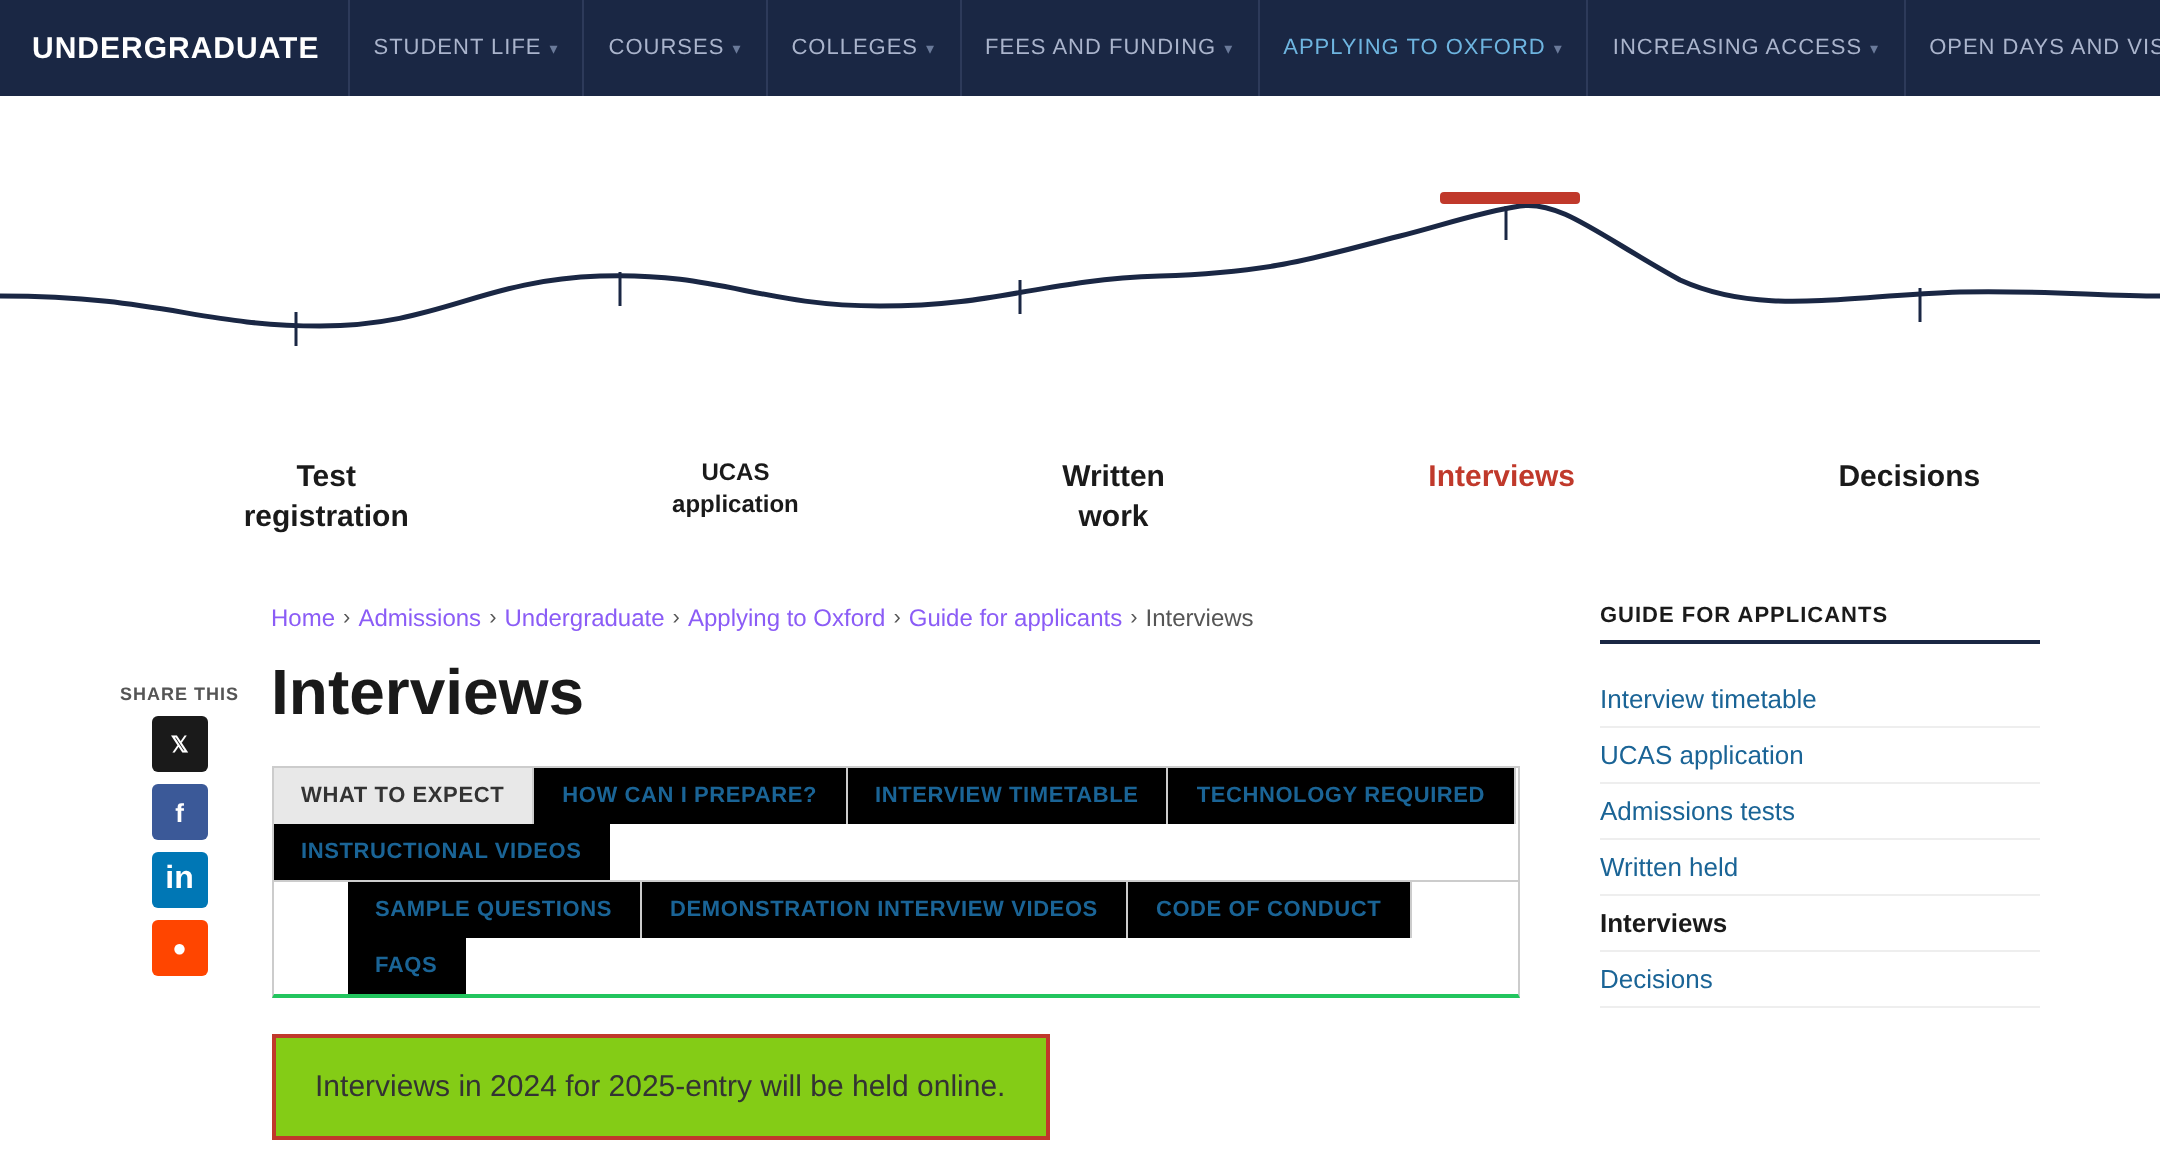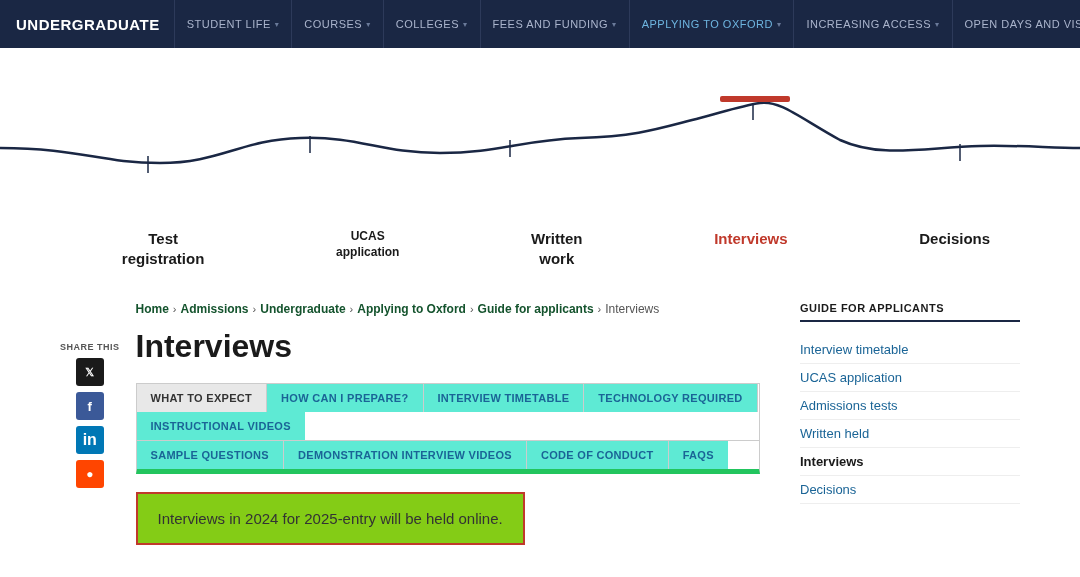--- a/index.html
+++ b/index.html
@@ -106,21 +106,21 @@
 
     .breadcrumb {
       font-size: 12px;
       color: #1a6496;
       margin-bottom: 12px;
       display: flex;
       gap: 4px;
       align-items: center;
     }
     .breadcrumb span { color: #555; }
-    .breadcrumb a { color: #14532d; text-decoration: none; font-weight: bold; }
+    .breadcrumb a { color: #8b5cf6; text-decoration: none; }
     .bc-sep { color: #999; font-size: 11px; }
 
     h1.page-title {
       font-size: 32px;
       font-weight: bold;
       color: #1a1a1a;
       margin-bottom: 18px;
     }
 
     
@@ -137,30 +137,31 @@
     }
     .tab {
       padding: 8px 14px;
       font-size: 11px;
       font-weight: 700;
       color: #1a6496;
       cursor: pointer;
       border-right: 1px solid #ccc;
       text-transform: uppercase;
       letter-spacing: 0.3px;
-      background: #5eead4;
+      background: #000000;
     }
     .tab:last-child { border-right: none; }
     .tab.active {
       background: #e8e8e8;
       color: #333;
     }
     .tabs-row2 {
       border-top: none;
-      border-bottom: 5px solid #22c55e;
+      border-bottom: 2px solid #22c55e;
+      padding-left: 37px;
     }
     .tabs-row2 .tab {
       border-right: 1px solid #ccc;
     }
     .tabs-row2 .tab:last-child { border-right: none; }
 
     
     .content-box {
       background: #84cc16;
       border: 2px solid #c0392b;

